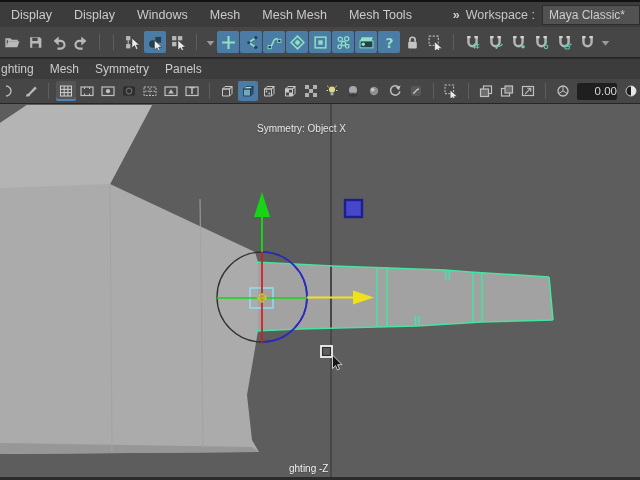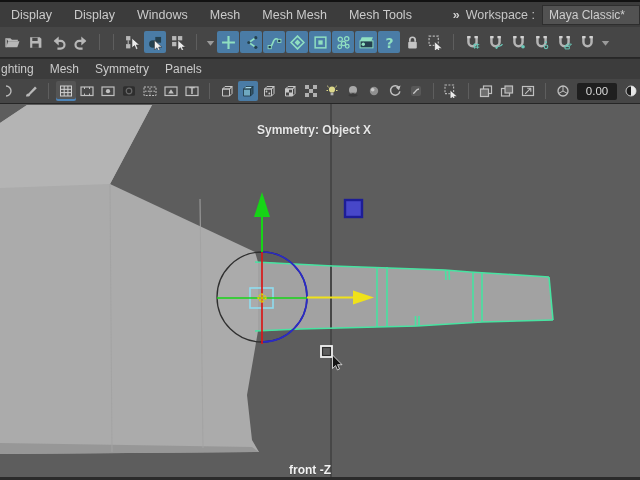--- a/index.html
+++ b/index.html
@@ -20,24 +20,24 @@
   .tbi{width:22px;height:22px;display:flex;align-items:center;justify-content:center;border-radius:2px;flex:none}
   .tbi svg{display:block;width:15px;height:15px}
   #paneltools .tbi{width:20px;height:20px}
   #paneltools .tbi svg{width:14px;height:14px}
   .tbi.active{background:#4a7ca6}
   .tbi.underline{background:#545454;box-shadow:inset 0 -2px 0 #4d84b8}
   .tbi.small{width:12px}
   .tbi.clipL{width:11px;overflow:hidden;justify-content:flex-end}
   .tsep{width:1px;height:16px;background:#5e5e5e;margin:0 6px;flex:none}
   .tfield{background:#1f1f1f;color:#d8d8d8;font-size:11.5px;width:40px;height:17px;line-height:17px;
-       text-align:center;border-radius:2px;margin:0 3px;flex:none}
+       text-align:right;border-radius:2px;margin:0 3px;flex:none}
   #viewport{position:absolute;top:104px;left:0;width:640px;height:373px;background:#5d5d5d}
   #viewport svg{position:absolute;top:0;left:0}
-  .vp-label{position:absolute;font-size:12px;font-weight:bold;color:#e6e6e6;white-space:nowrap;text-shadow:0 1px 1px rgba(0,0,0,.25)}
+  .vp-label{position:absolute;font-size:10px;font-weight:normal;color:#e6e6e6;white-space:nowrap;text-shadow:0 1px 1px rgba(0,0,0,.25)}
   #symmetry-label{left:257px;top:19px}
   #camera-label{left:289px;top:359px;color:#f2f2f2}
   #bottom-strip{position:absolute;left:0;right:0;bottom:0;height:3px;background:#2b2b2b}
 </style>
 </head>
 <body>
 
 <div class="row" id="menubar">
 
   <span class="menu-item">Display</span>
@@ -561,16 +561,16 @@
       </g>
     </g>
 
     <g>
       <rect x="321" y="242" width="11" height="11" fill="none" stroke="#f0f0f0" stroke-width="1.8"></rect>
       <rect x="322.6" y="243.6" width="7.8" height="7.8" fill="none" stroke="#2a2a2a" stroke-width="1"></rect>
       <polygon points="332.5,251 332.5,264.5 335.6,261.6 337.4,265.9 339.5,265 337.6,260.7 342,260.7" fill="#151515" stroke="#ededed" stroke-width="0.8"></polygon>
     </g>
   </svg>
   <div class="vp-label" id="symmetry-label">Symmetry: Object X</div>
-  <div class="vp-label" id="camera-label">front -Z</div>
+  <div class="vp-label" id="camera-label">ghting -Z</div>
 </div>
 
 <div id="bottom-strip"></div>
 
 </body></html>

